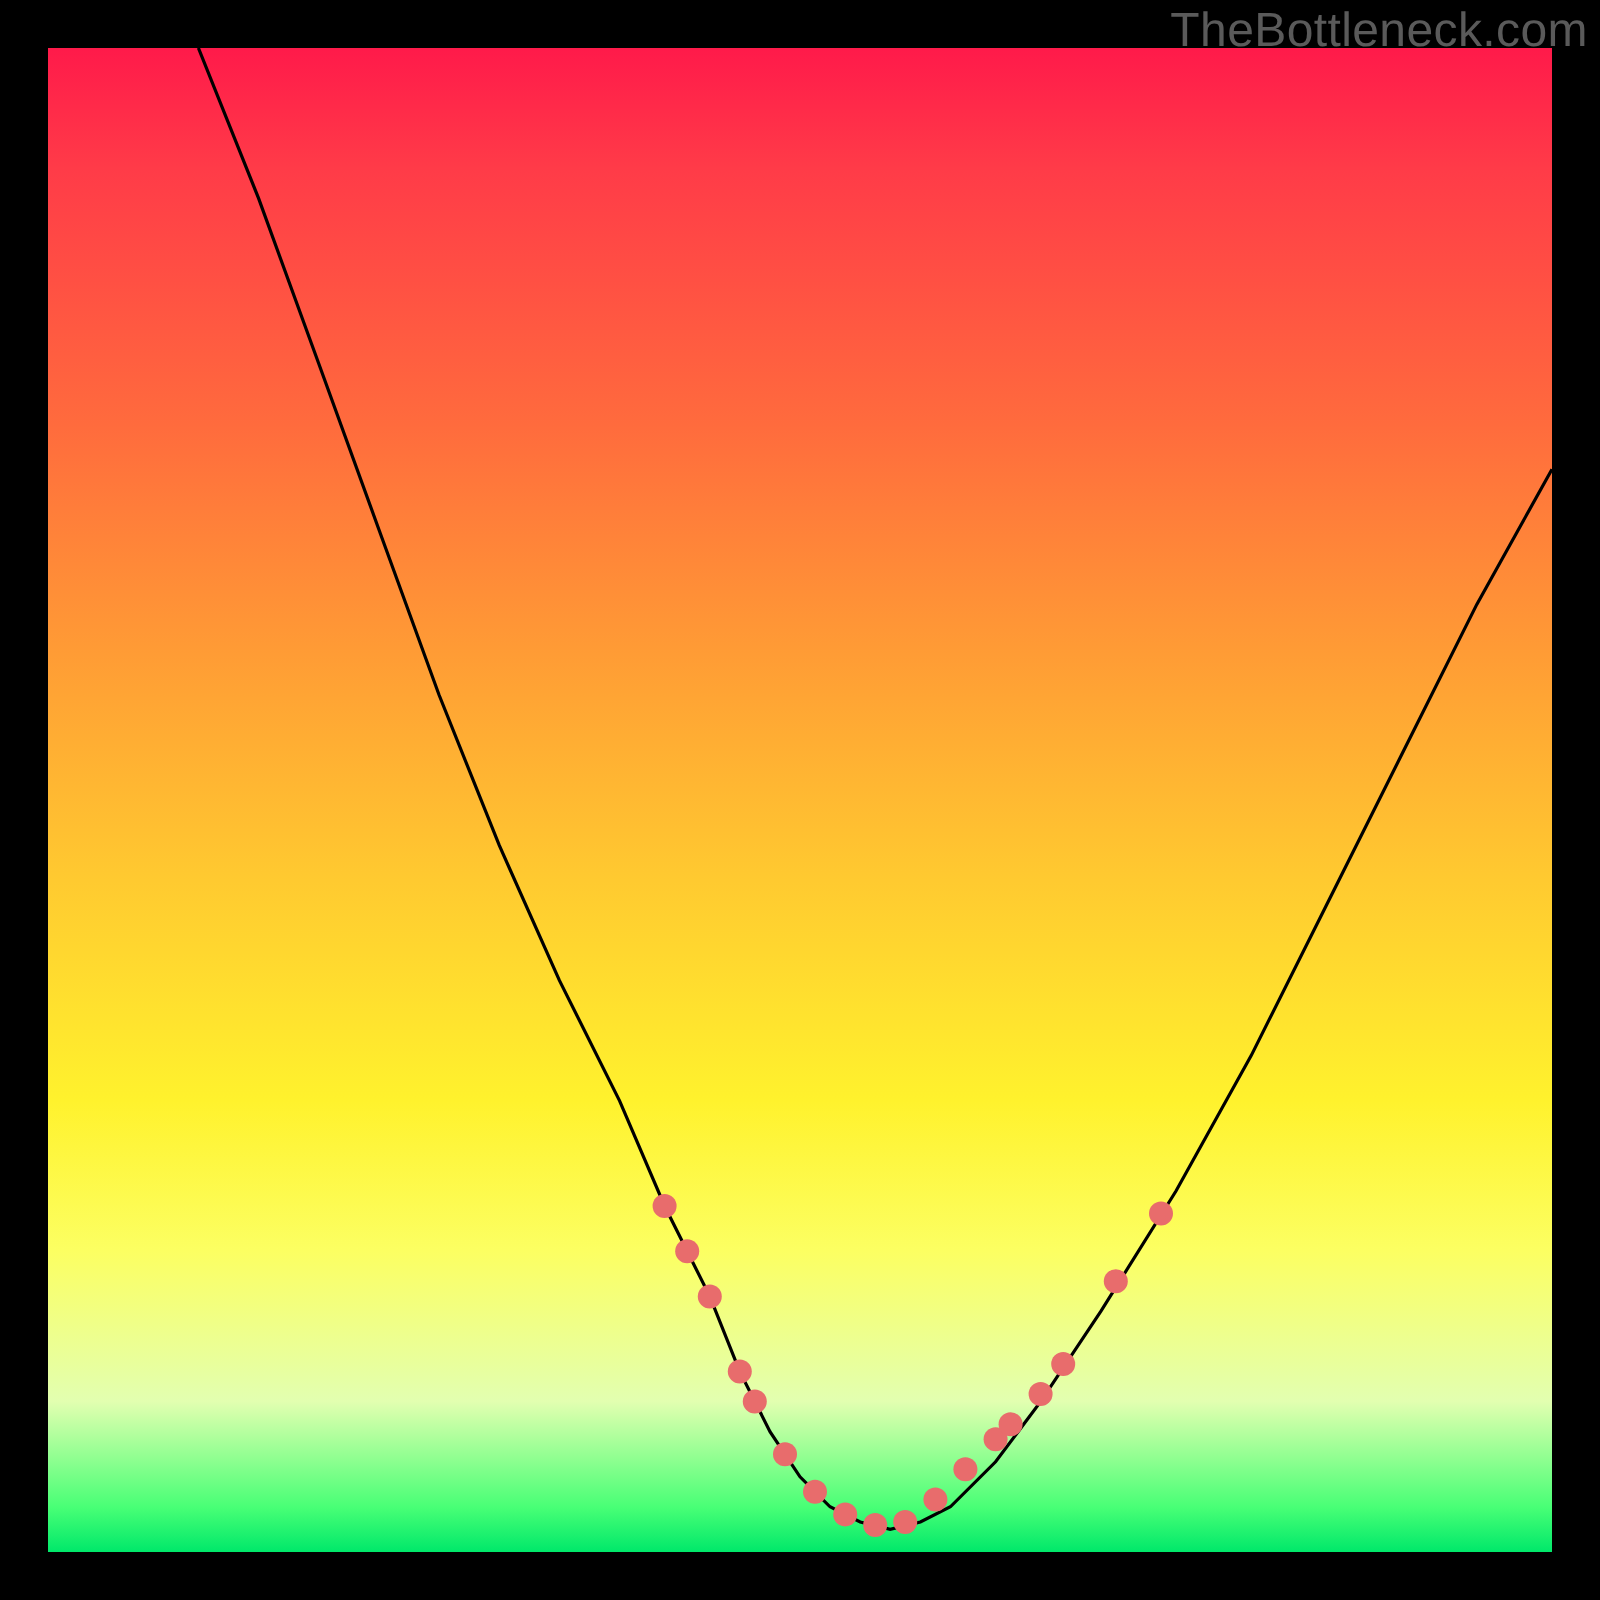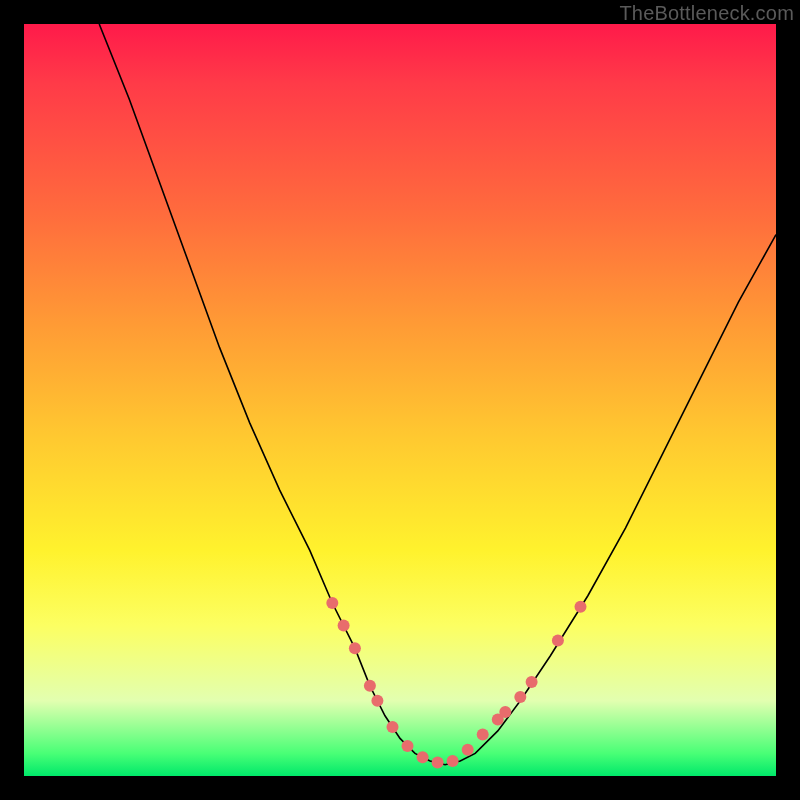--- a/index.html
+++ b/index.html
@@ -46,21 +46,21 @@
     top: 0;
     width: 752px;
     height: 752px;
     pointer-events: none;
   }
   .watermark {
     position: absolute;
     top: 2px;
     right: 6px;
     color: #5a5a5a;
-    font-size: 20px;
+    font-size: 24px;
     font-weight: 500;
     letter-spacing: 0.2px;
     user-select: none;
   }
 </style>
 </head>
 <body>
 
 <div class="frame">
   <div class="plot-area"></div>

